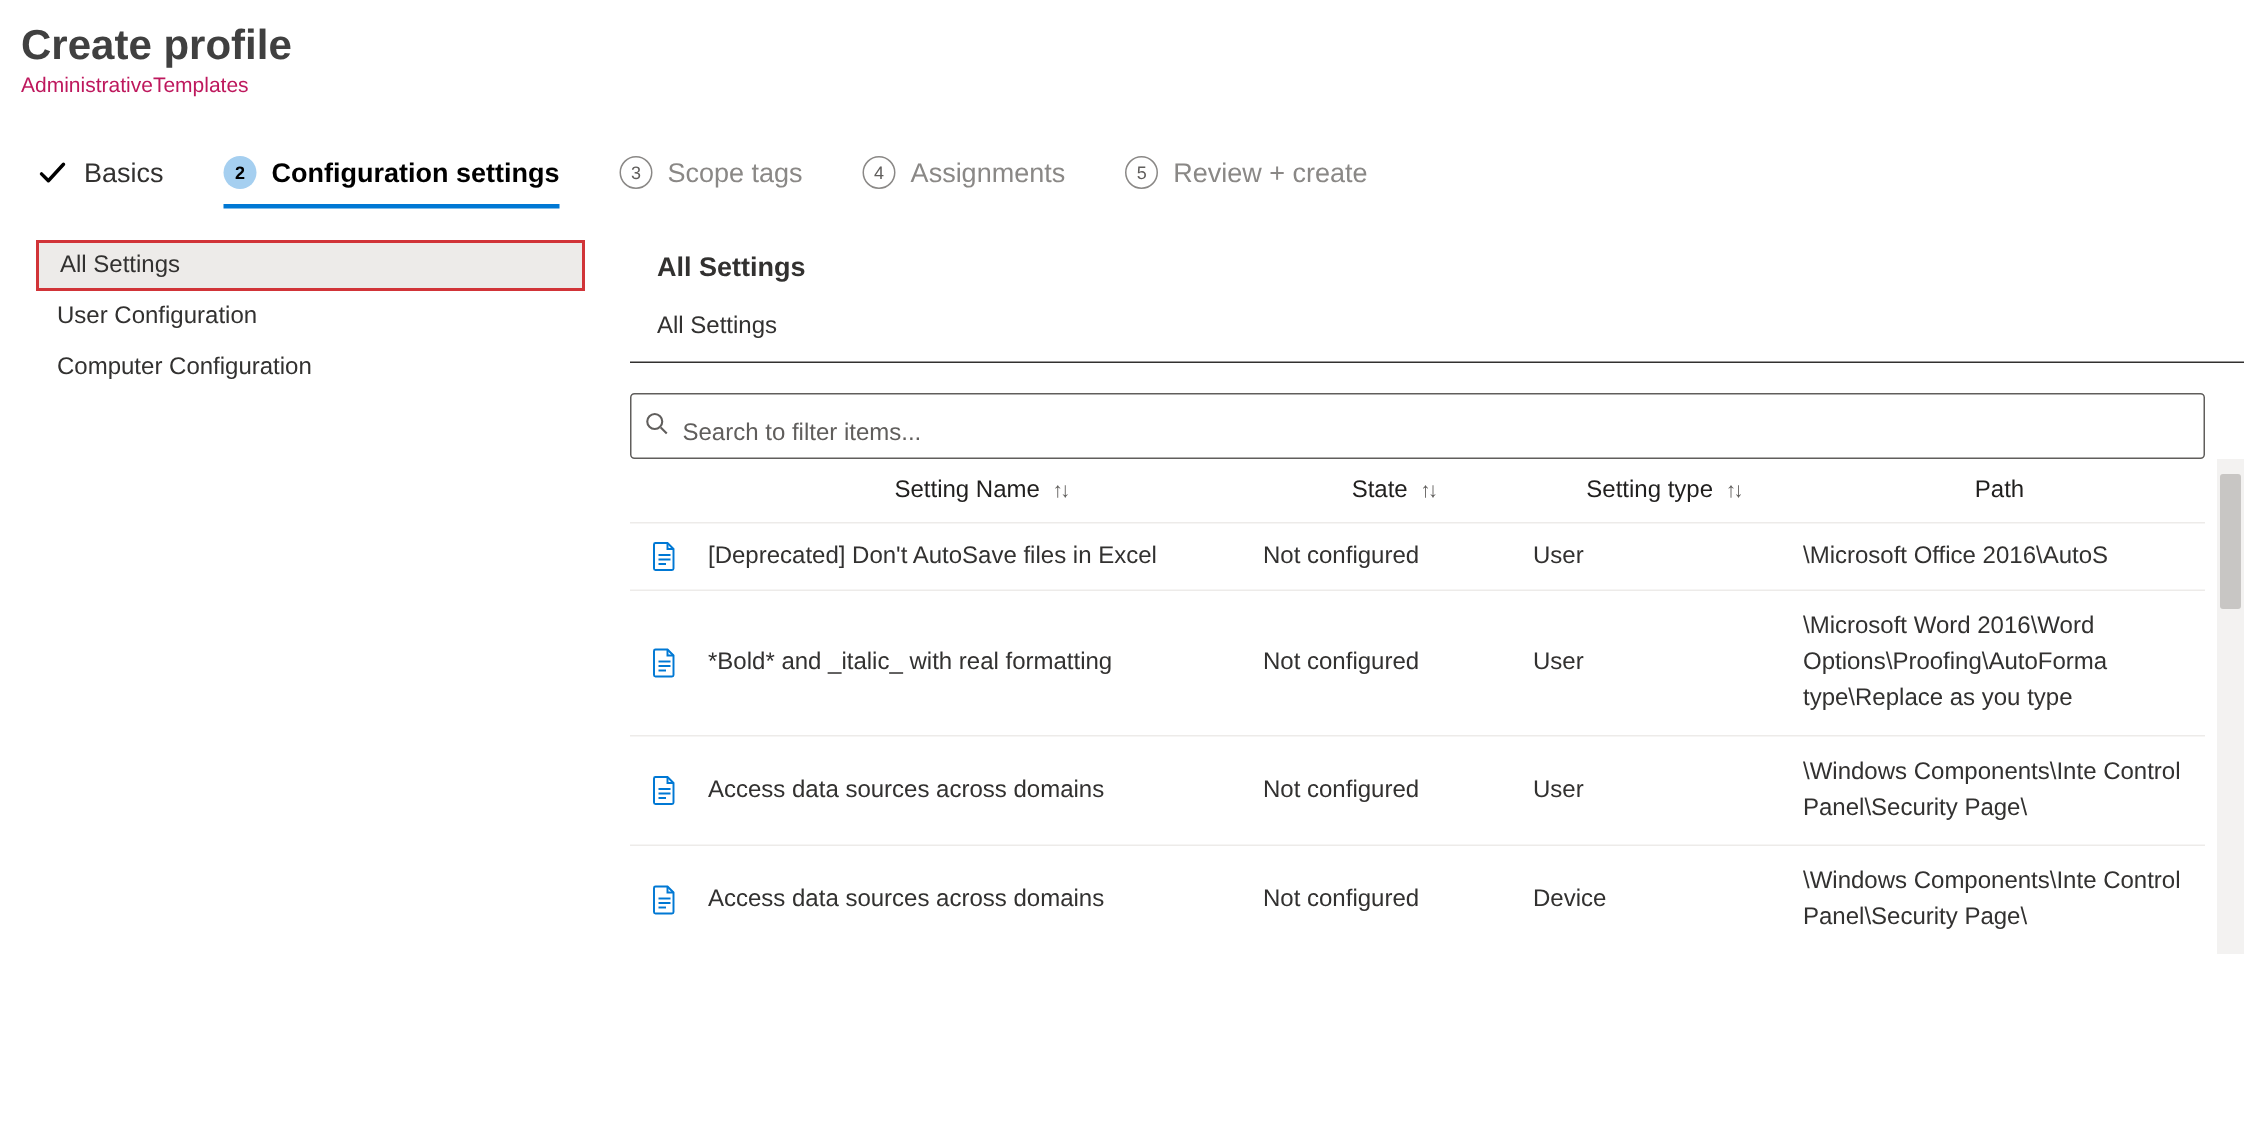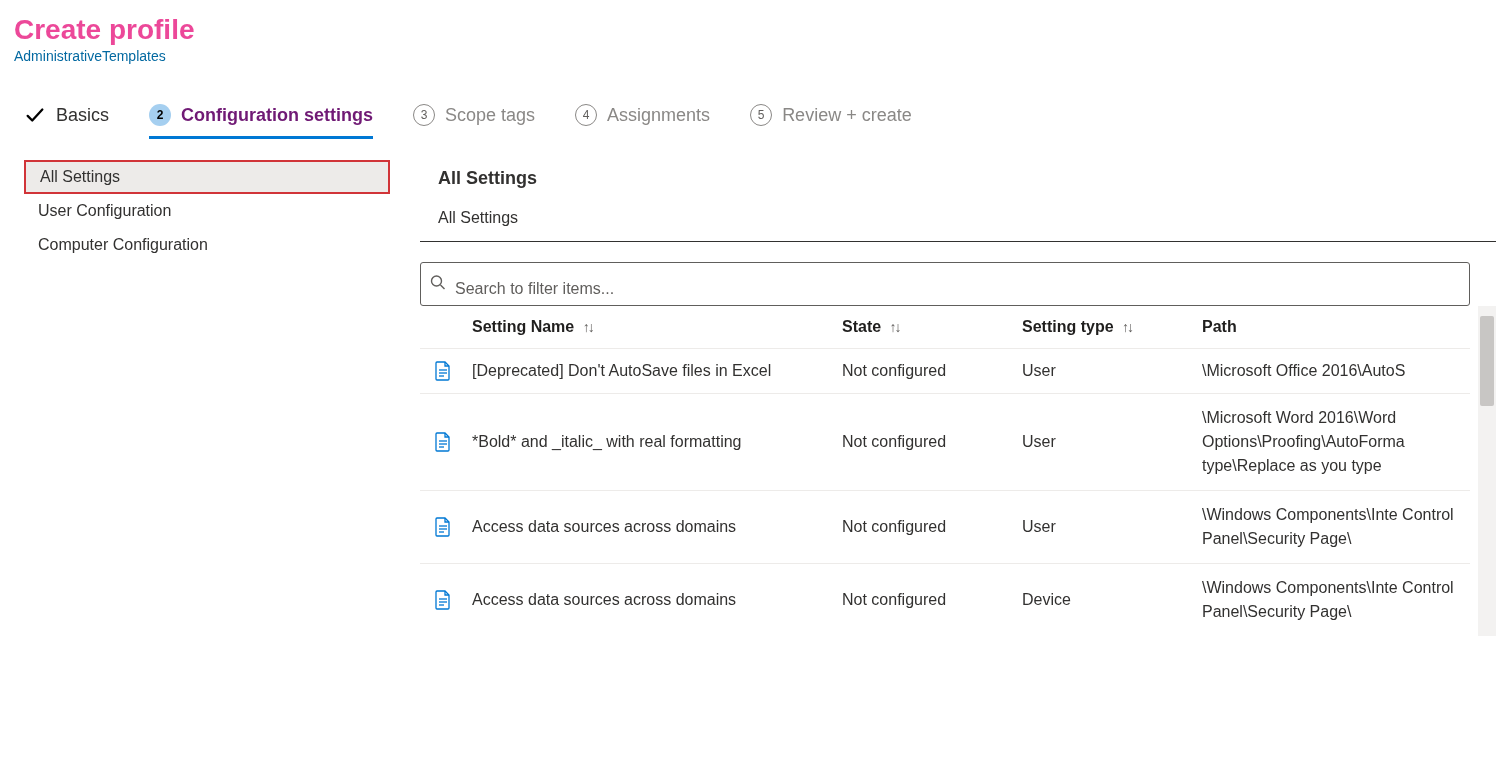--- a/index.html
+++ b/index.html
@@ -10,26 +10,26 @@
     background: #fff;
     overflow-x: hidden;
   }
   .page {
     padding: 14px 0 0 14px;
     width: 1504px;
   }
   .page-title {
     font-size: 28px;
     font-weight: 600;
-    color: #ec4899;
+    color: #404040;
     margin-bottom: 2px;
   }
   .page-subtitle {
     font-size: 14px;
-    color: #0369a1;
+    color: #be185d;
     margin-bottom: 40px;
   }
 
   
   .steps {
     display: flex;
     align-items: flex-end;
     gap: 40px;
     padding-left: 10px;
     margin-bottom: 24px;
@@ -64,21 +64,21 @@
     border: 1px solid #8a8886;
     color: #605e5c;
     background: #fff;
   }
   .step-label { font-size: 18px; }
   .step.done .step-label { color: #323130; font-weight: 400; }
   .step.active {
     border-bottom: 3px solid #0078d4;
     margin-bottom: -3px;
   }
-  .step.active .step-label { color: #701a75; font-weight: 600; }
+  .step.active .step-label { color: #000000; font-weight: 600; }
   .step.future .step-label { color: #8a8886; }
 
   
   .body-row {
     display: flex;
     gap: 30px;
     align-items: flex-start;
   }
   .tree {
     width: 376px;
@@ -158,23 +158,23 @@
     top: 10px; height: 90px;
     background: #c8c6c4;
     border-radius: 2px;
   }
   table {
     width: calc(100% - 26px);
     border-collapse: collapse;
     table-layout: fixed;
   }
   th {
-    text-align: left;
-    font-size: 16px;
-    font-weight: 700;
+    text-align: center;
+    font-size: 16px;
+    font-weight: 400;
     color: #201f1e;
     padding: 12px 6px 12px 0;
     white-space: nowrap;
   }
   .col-icon { width: 52px; }
   .col-name { width: 370px; }
   .col-state { width: 180px; }
   .col-type { width: 180px; }
   .col-path { width: auto; }
   .sort-arrows {

